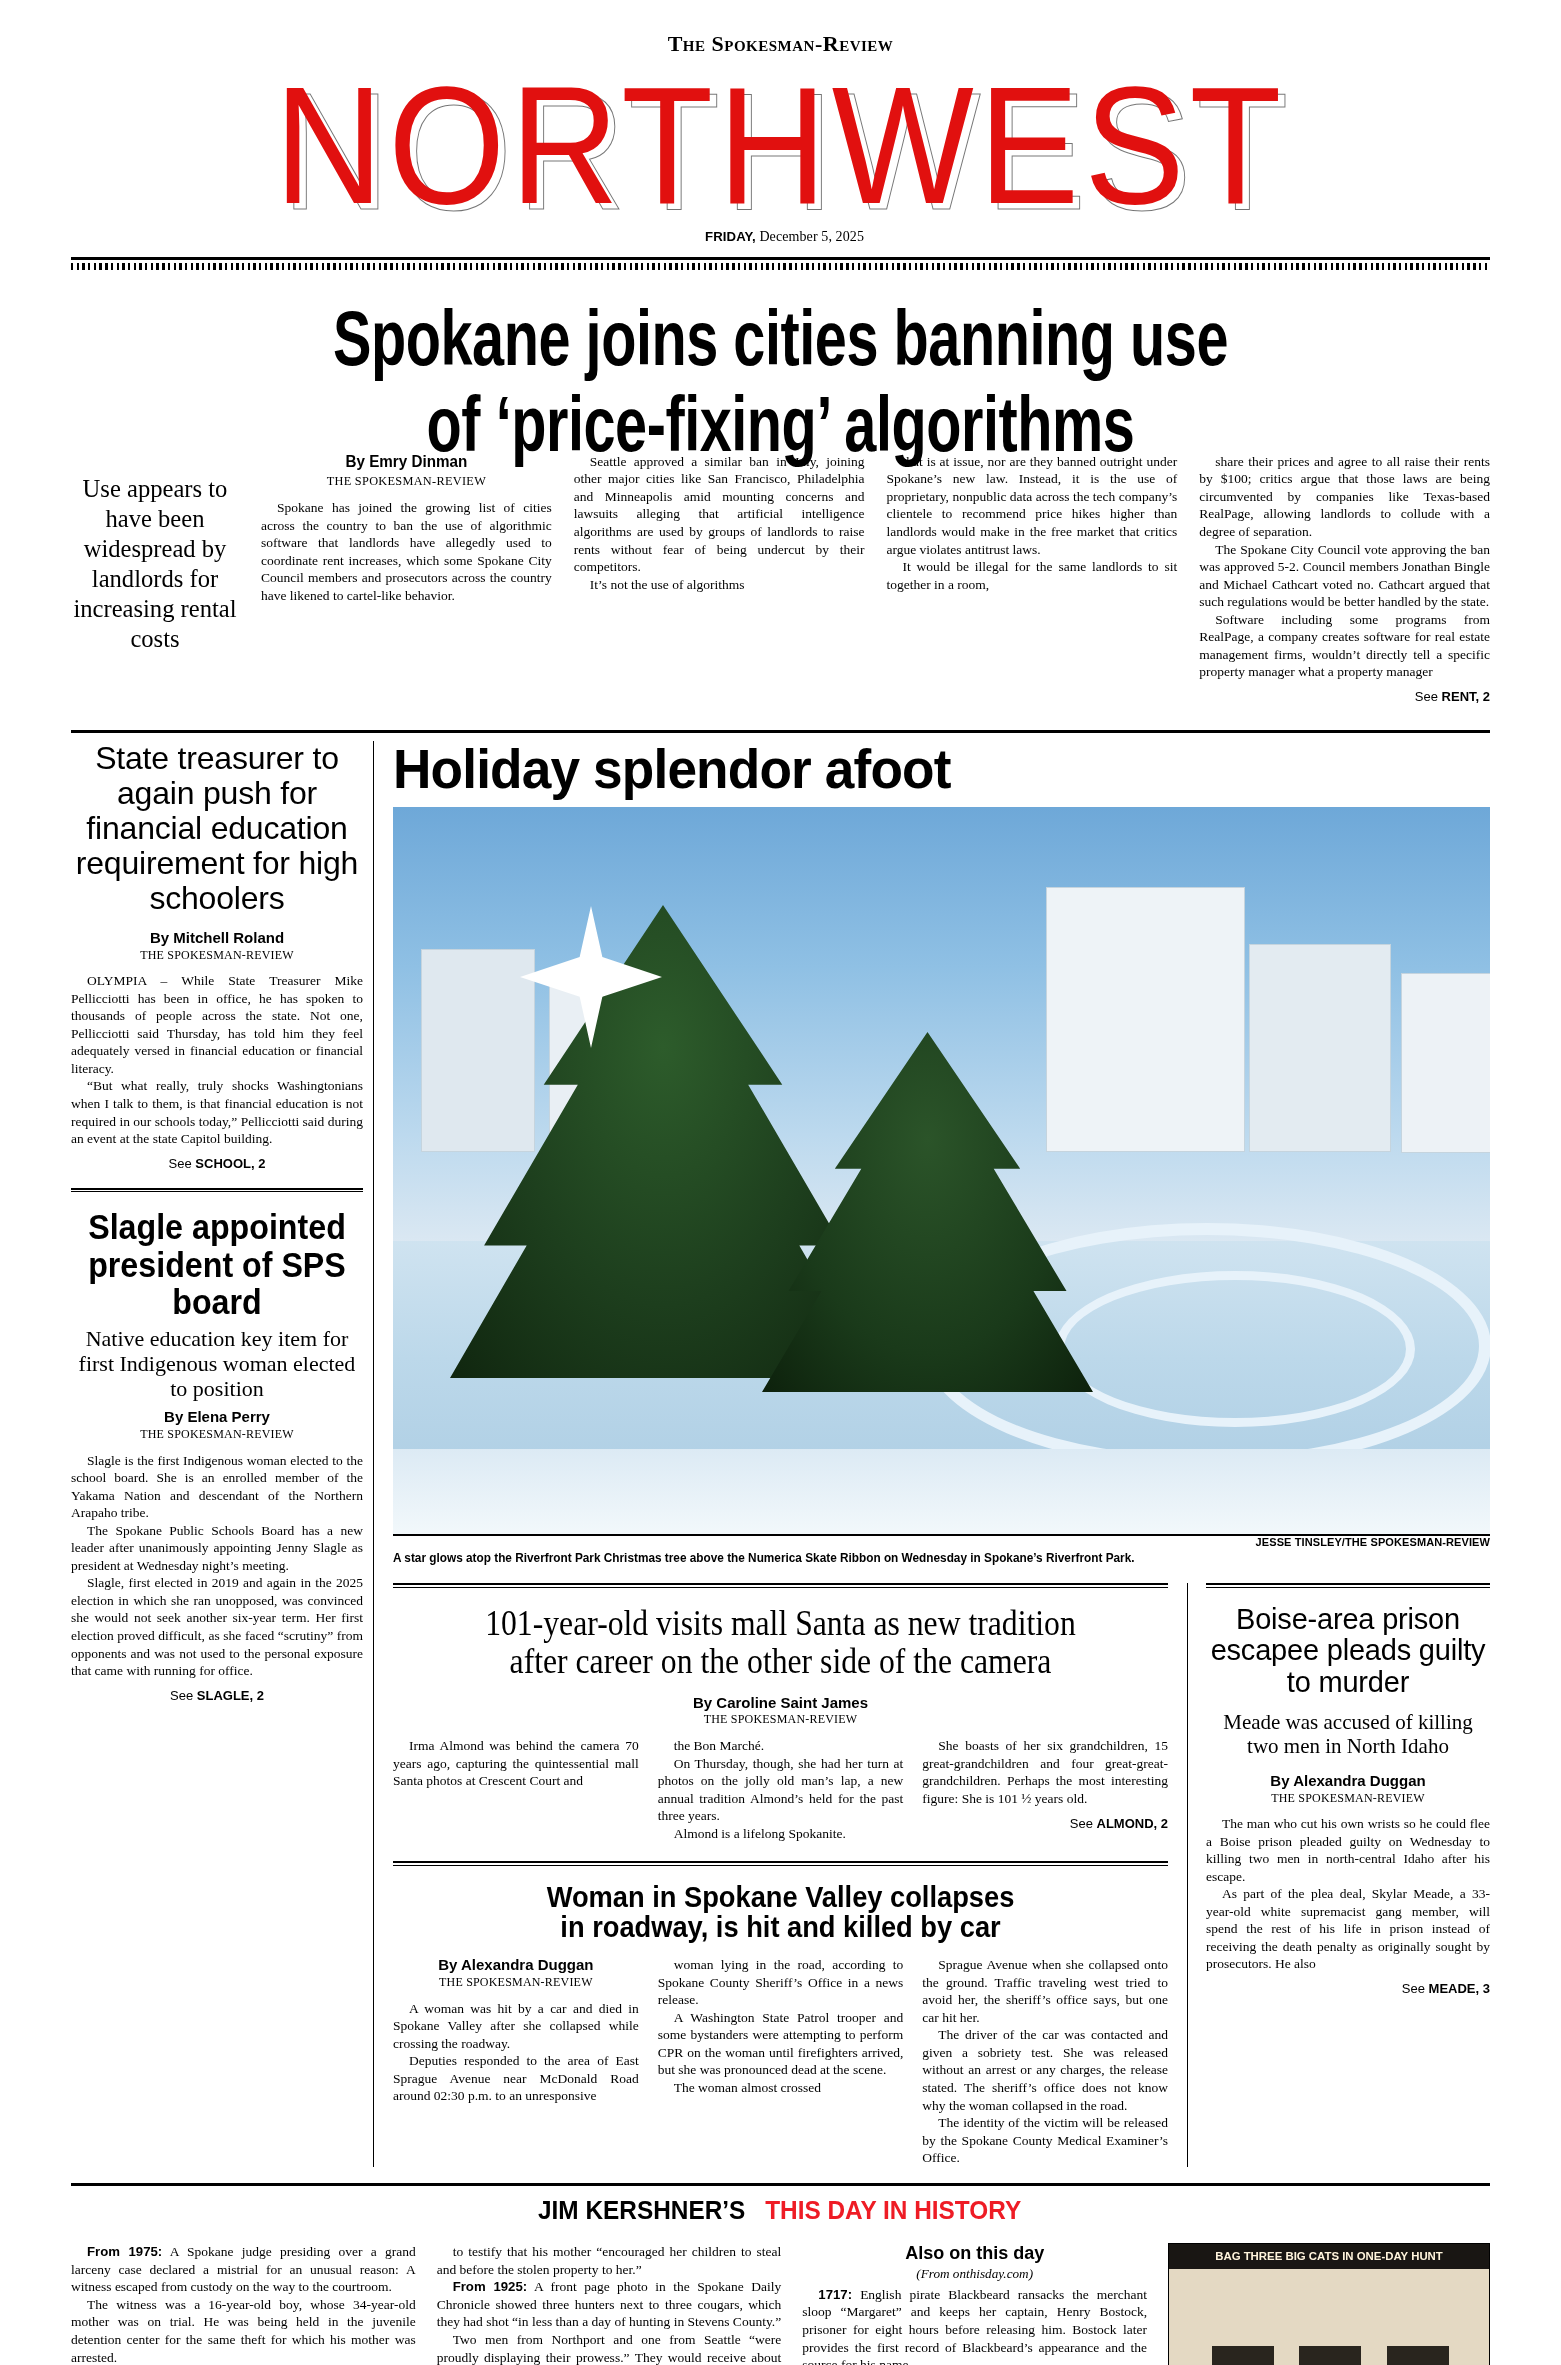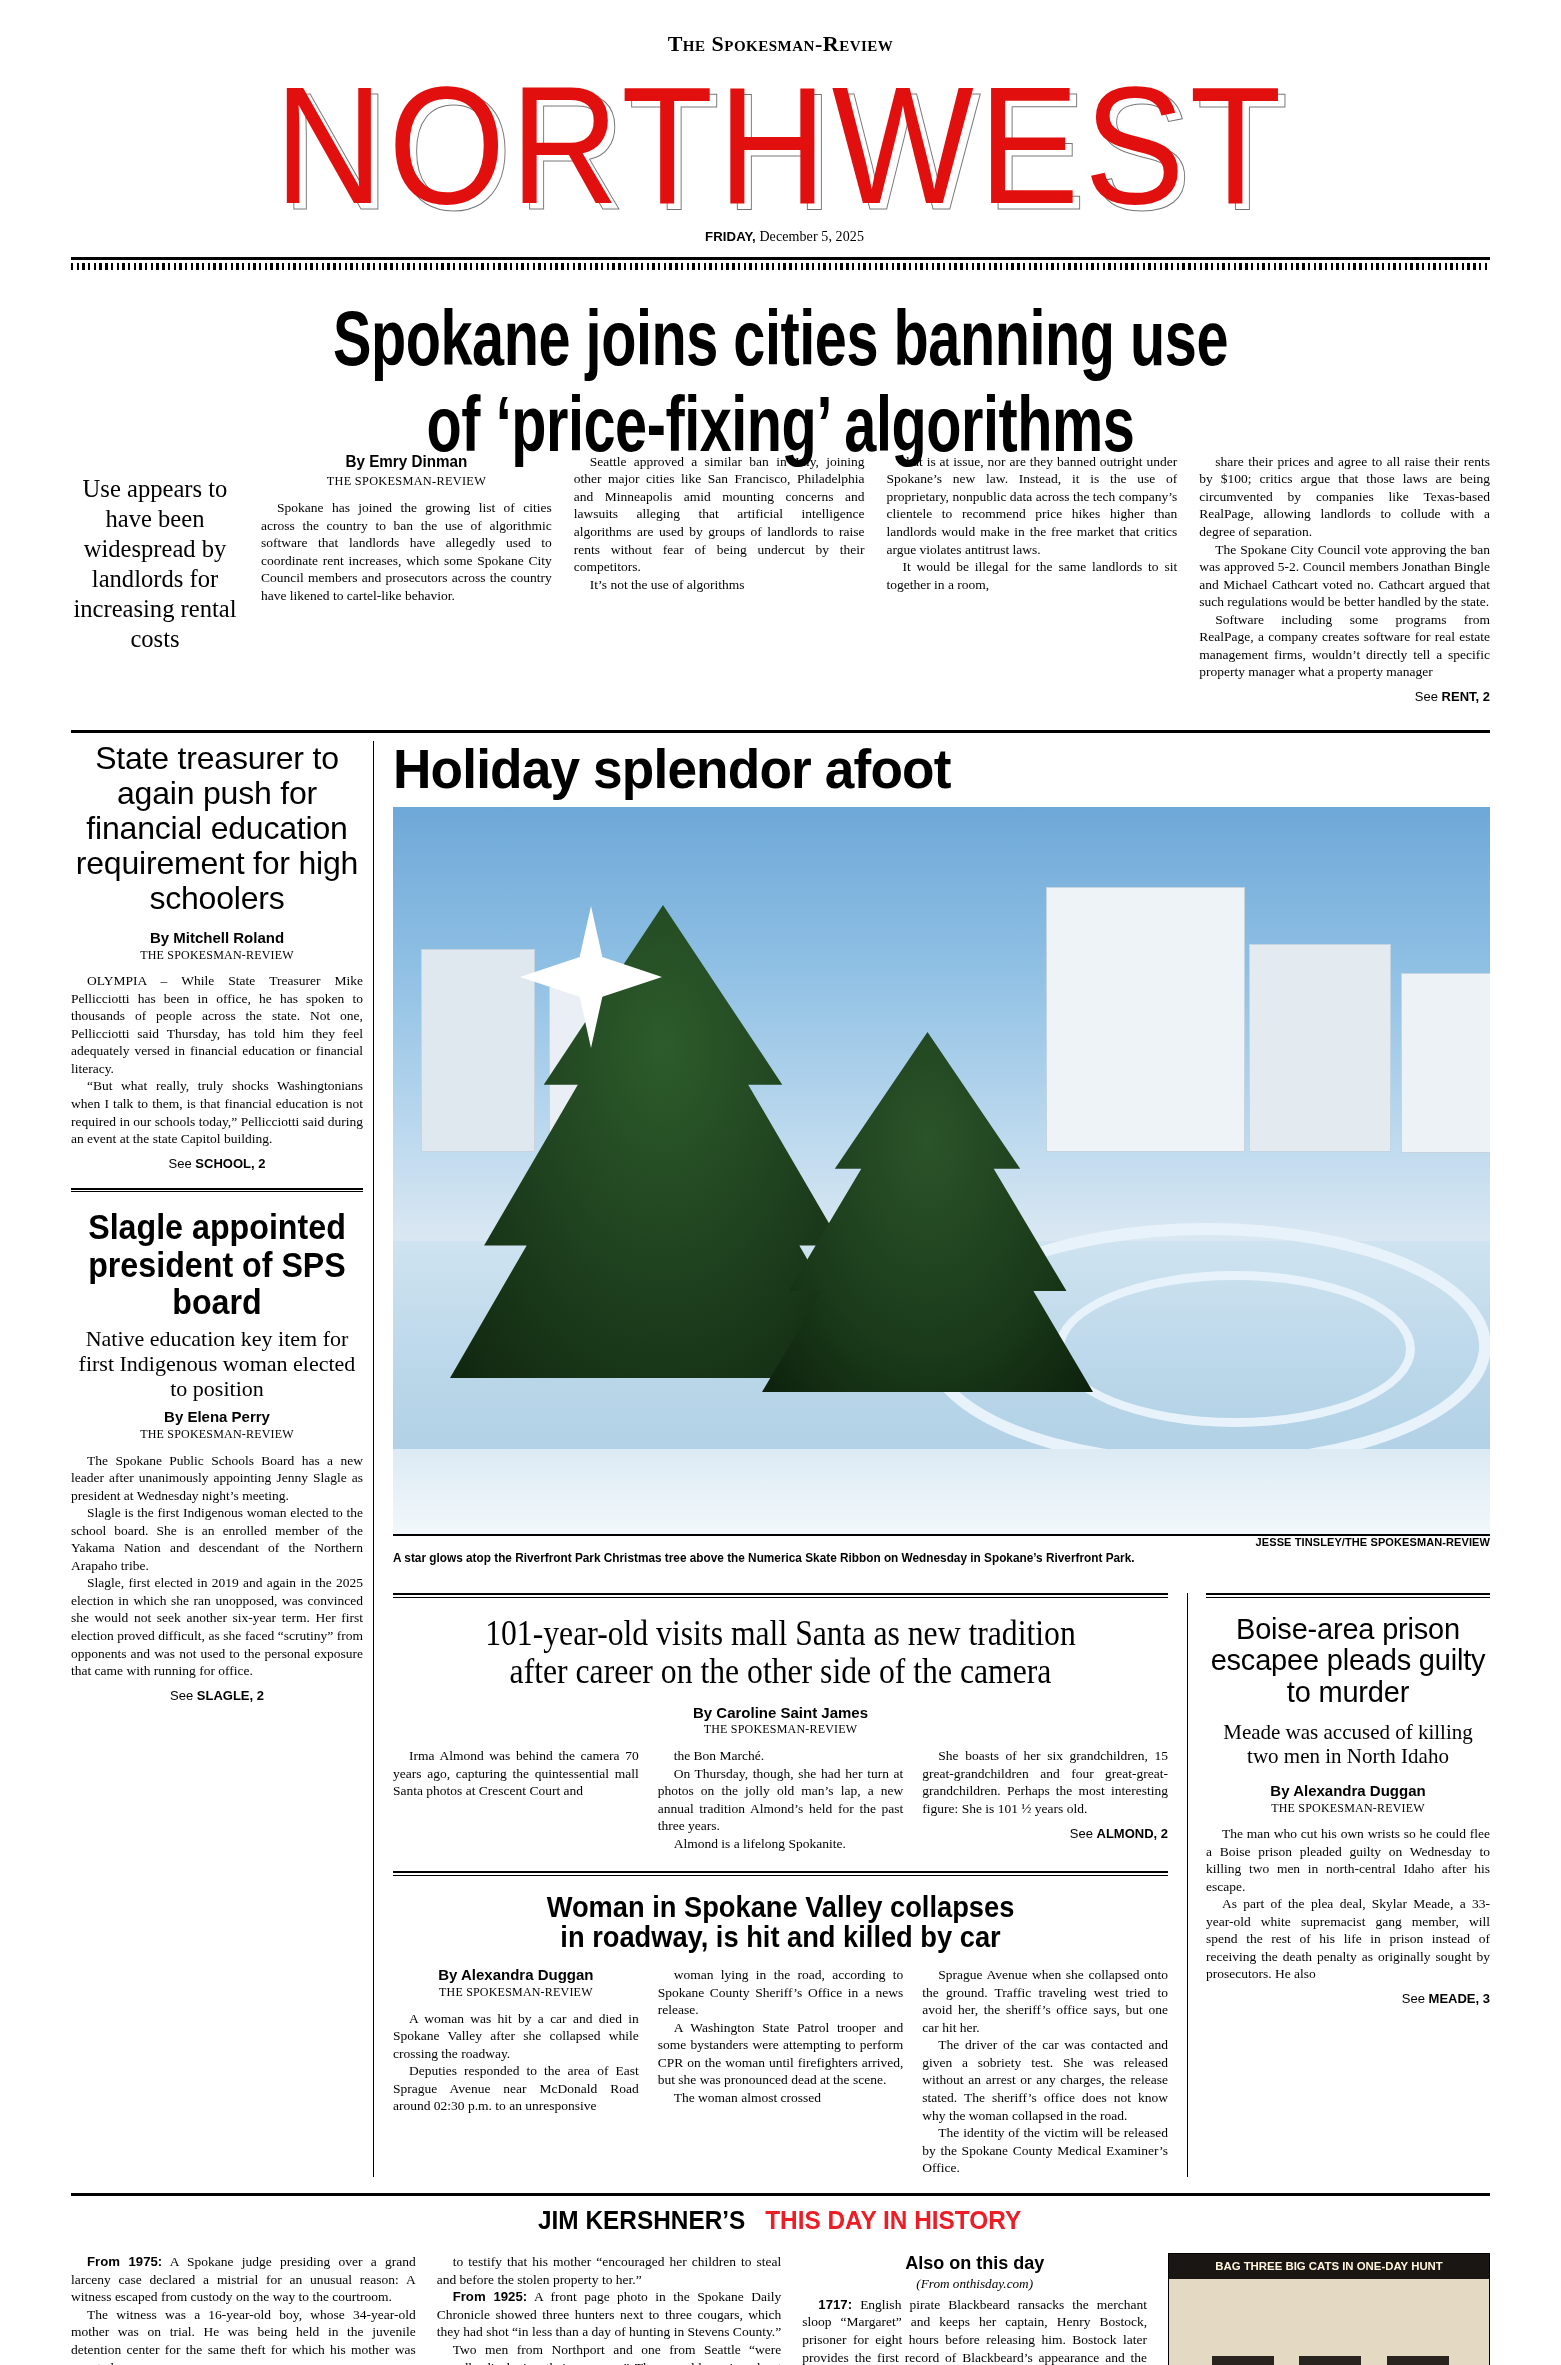--- a/index.html
+++ b/index.html
@@ -144,21 +144,21 @@
     clip-path: polygon(50% 0%, 78% 38%, 70% 38%, 92% 72%, 82% 72%, 100% 100%, 0% 100%, 18% 72%, 8% 72%, 30% 38%, 22% 38%);
   }
   .star { position:absolute; width:142px; height:142px; left:127px; top:99px;
     background:#fff;
     clip-path: polygon(50% 0%, 58% 36%, 100% 50%, 58% 64%, 50% 100%, 42% 64%, 0% 50%, 42% 36%);
     filter: drop-shadow(0 0 17px #bfe4ff);
   }
   .snowy { position:absolute; background:#f3f8fb; border-radius:60% 60% 0 0 / 40% 40% 0 0; }
 
   
-  .row3 { display:flex; gap:19px; margin-top:28px; }
+  .row3 { display:flex; gap:19px; margin-top:18px; }
   .r3-mid { flex:1; }
   .r3-right { width:303px; flex:none; border-left:1.4px solid #000; padding-left:18px; }
   .hed-serif-big {
     font-family:"Liberation Serif", serif; font-weight:400; font-size:36px;
     line-height:1.08; text-align:center; transform:scaleX(.88); transform-origin:center top;
   }
 
   
   .hist-title { text-align:center; margin-top:9.5px; }
   .hist-title span {
@@ -249,22 +249,22 @@
         <div class="jump" style="text-align:center"><span>See </span><b>SCHOOL, 2</b></div>
       </div>
 
       <div class="rule-dbl" style="margin:17px 0 16px"></div>
 
       <div>
         <div class="hed-sans-bold">Slagle appointed president of SPS board</div>
         <div class="deck-serif">Native education key item for first Indigenous woman elected to position</div>
         <div class="byline2" style="margin-top:6.6px">By Elena Perry</div>
         <div class="byline2-org">THE SPOKESMAN-REVIEW</div>
+        <p class="bt">Slagle is the first Indigenous woman elected to the school board. She is an enrolled member of the Yakama Nation and descendant of the Northern Arapaho tribe.</p>
         <p class="bt">The Spokane Public Schools Board has a new leader after unanimously appointing Jenny Slagle as president at Wednesday night’s meeting.</p>
-        <p class="bt">Slagle is the first Indigenous woman elected to the school board. She is an enrolled member of the Yakama Nation and descendant of the Northern Arapaho tribe.</p>
         <p class="bt">Slagle, first elected in 2019 and again in the 2025 election in which she ran unopposed, was convinced she would not seek another six-year term. Her first election proved difficult, as she faced “scrutiny” from opponents and was not used to the personal exposure that came with running for office.</p>
         <div class="jump" style="text-align:center"><span>See </span><b>SLAGLE, 2</b></div>
       </div>
     </div>
 
     <div class="mid-right">
 
       <div class="photo-hed">Holiday splendor afoot</div>
 
       <div class="photo-frame">

